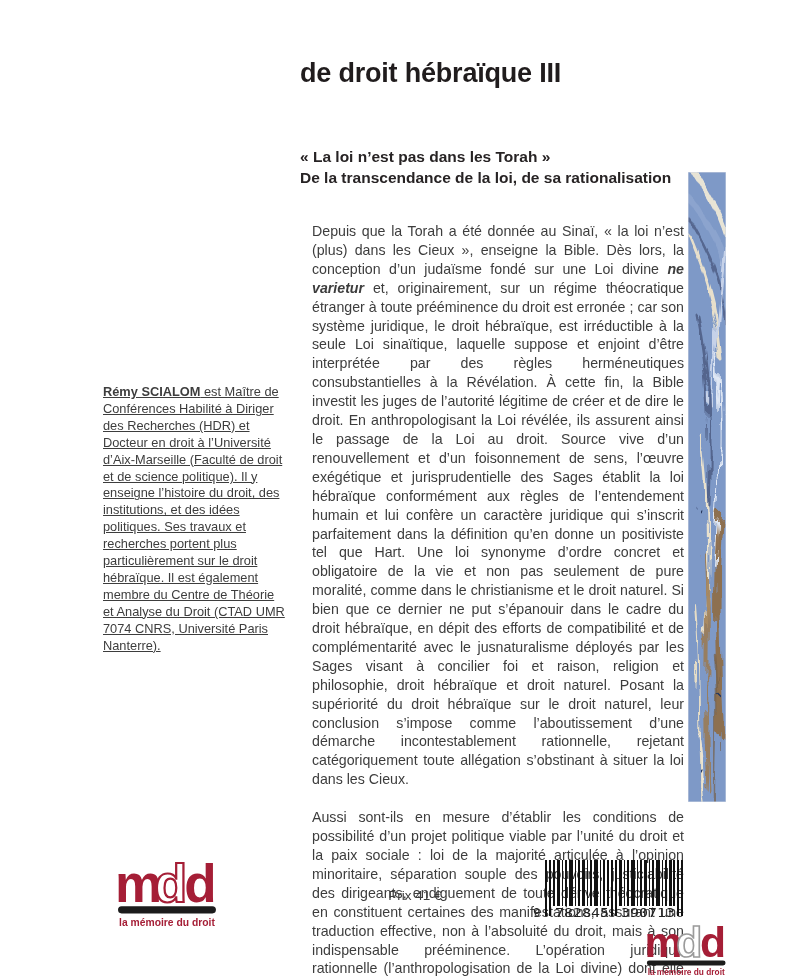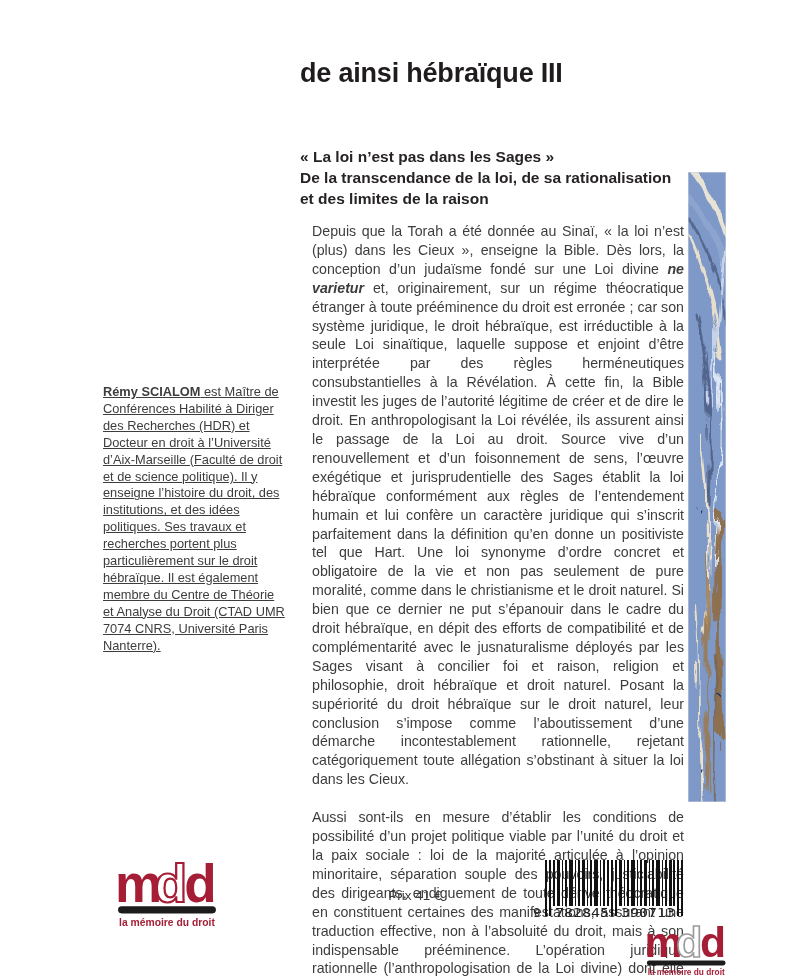--- a/index.html
+++ b/index.html
@@ -53,27 +53,26 @@
     text-align: center; font-size: 13.5px; color: #3d3d3d; line-height: 23px;
   }
 
   .barcode { position: absolute; left: 531px; top: 860px; width: 158px; height: 62px; }
   .barcode svg { display: block; width: 100%; height: 100%; }
 </style>
 </head>
 <body>
 
 <div class="title">
-  <div>de ainsi hébraïque III</div>
+  <div>de droit hébraïque III</div>
 </div>
 
 <div class="subtitle">
-  <div>« La loi n’est pas dans les Sages »</div>
+  <div>« La loi n’est pas dans les Torah »</div>
   <div class="it">De la transcendance de la loi, de sa rationalisation</div>
-  <div class="it">et des limites de la raison</div>
 </div>
 
 <div class="bio"><span class="name">Rémy SCIALOM</span><span> est Maître de Conférences Habilité à Diriger des Recherches (HDR) et Docteur en droit à l’Université d’Aix-Marseille (Faculté de droit et de science politique). Il y enseigne l’histoire du droit, des institutions, et des idées politiques. Ses travaux et recherches portent plus particulièrement sur le droit hébraïque. Il est également membre du Centre de Théorie et Analyse du Droit (CTAD UMR 7074 CNRS, Université Paris Nanterre).</span></div>
 
 <div class="synopsis">
   <p><span>Depuis que la Torah a été donnée au Sinaï, « la loi n’est (plus) dans les Cieux », enseigne la Bible. Dès lors, la conception d’un judaïsme fondé sur une Loi divine </span><span class="it">ne varietur</span><span> et, originairement, sur un régime théocratique étranger à toute prééminence du droit est erronée ; car son système juridique, le droit hébraïque, est irréductible à la seule Loi sinaïtique, laquelle suppose et enjoint d’être interprétée par des règles herméneutiques consubstantielles à la Révélation. À cette fin, la Bible investit les juges de l’autorité légitime de créer et de dire le droit. En anthropologisant la Loi révélée, ils assurent ainsi le passage de la Loi au droit. Source vive d’un renouvellement et d’un foisonnement de sens, l’œuvre exégétique et jurisprudentielle des Sages établit la loi hébraïque conformément aux règles de l’entendement humain et lui confère un caractère juridique qui s’inscrit parfaitement dans la définition qu’en donne un positiviste tel que Hart. Une loi synonyme d’ordre concret et obligatoire de la vie et non pas seulement de pure moralité, comme dans le christianisme et le droit naturel. Si bien que ce dernier ne put s’épanouir dans le cadre du droit hébraïque, en dépit des efforts de compatibilité et de complémentarité avec le jusnaturalisme déployés par les Sages visant à concilier foi et raison, religion et philosophie, droit hébraïque et droit naturel. Posant la supériorité du droit hébraïque sur le droit naturel, leur conclusion s’impose comme l’aboutissement d’une démarche incontestablement rationnelle, rejetant catégoriquement toute allégation s’obstinant à situer la loi dans les Cieux.</span></p>
   <p>Aussi sont-ils en mesure d’établir les conditions de possibilité d’un projet politique viable par l’unité du droit et la paix sociale : loi de la majorité articulée à l’opinion minoritaire, séparation souple des pouvoirs, justiciabilité des dirigeants, endiguement de toute dérive théocratique en constituent certaines des manifestations, assurant une traduction effective, non à l’absoluité du droit, mais à son indispensable prééminence. L’opération juridique rationnelle (l’anthropologisation de la Loi divine) dont elle résulte est cependant affectée par des limites externes (celles mêmes de la raison) et internes (celles relevant de la méthodologie interprétative hébraïque), mais qui n’occultent en rien l’enjeu fondamental poursuivi, tout entier orienté vers l’Homme et soucieux de sa condition, démontrant ainsi que le droit hébraïque est foncièrement terrestre et humain et que « la loi n’est pas dans les Cieux ».</p>
 </div>
 
 <div class="stripe">

